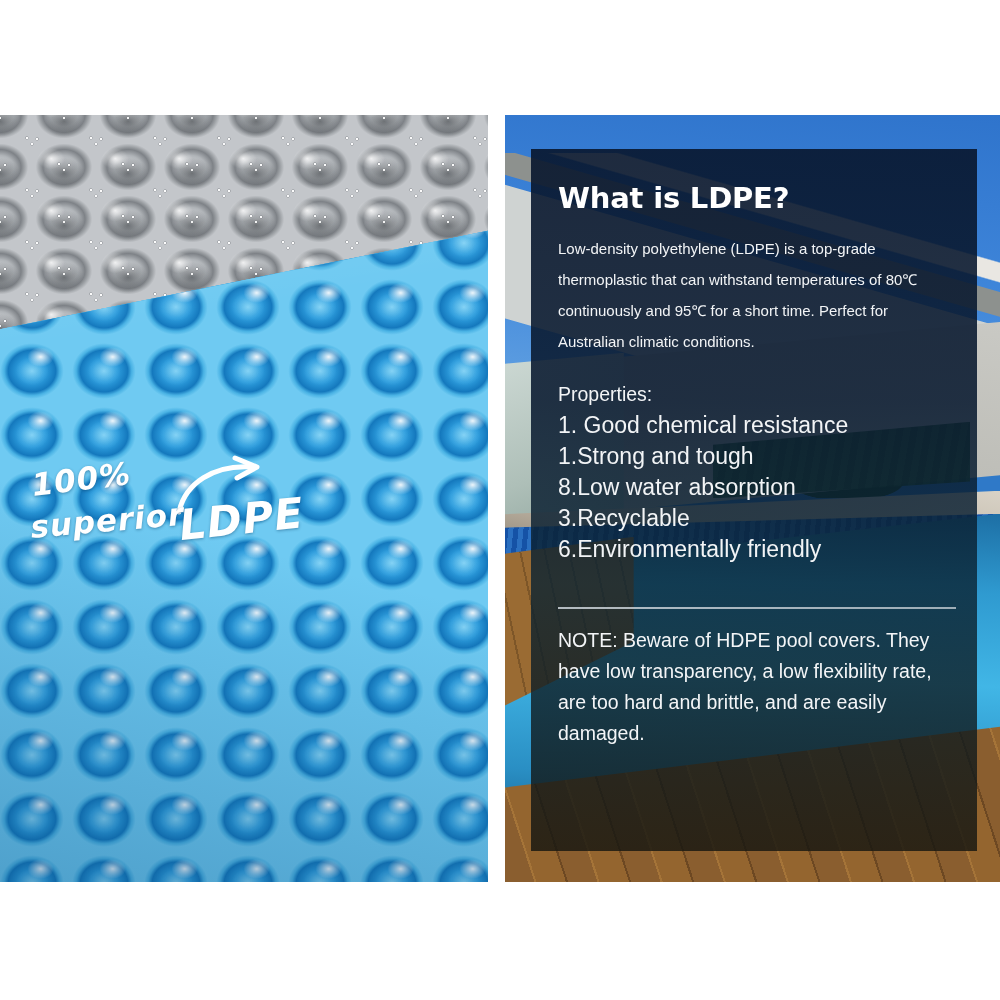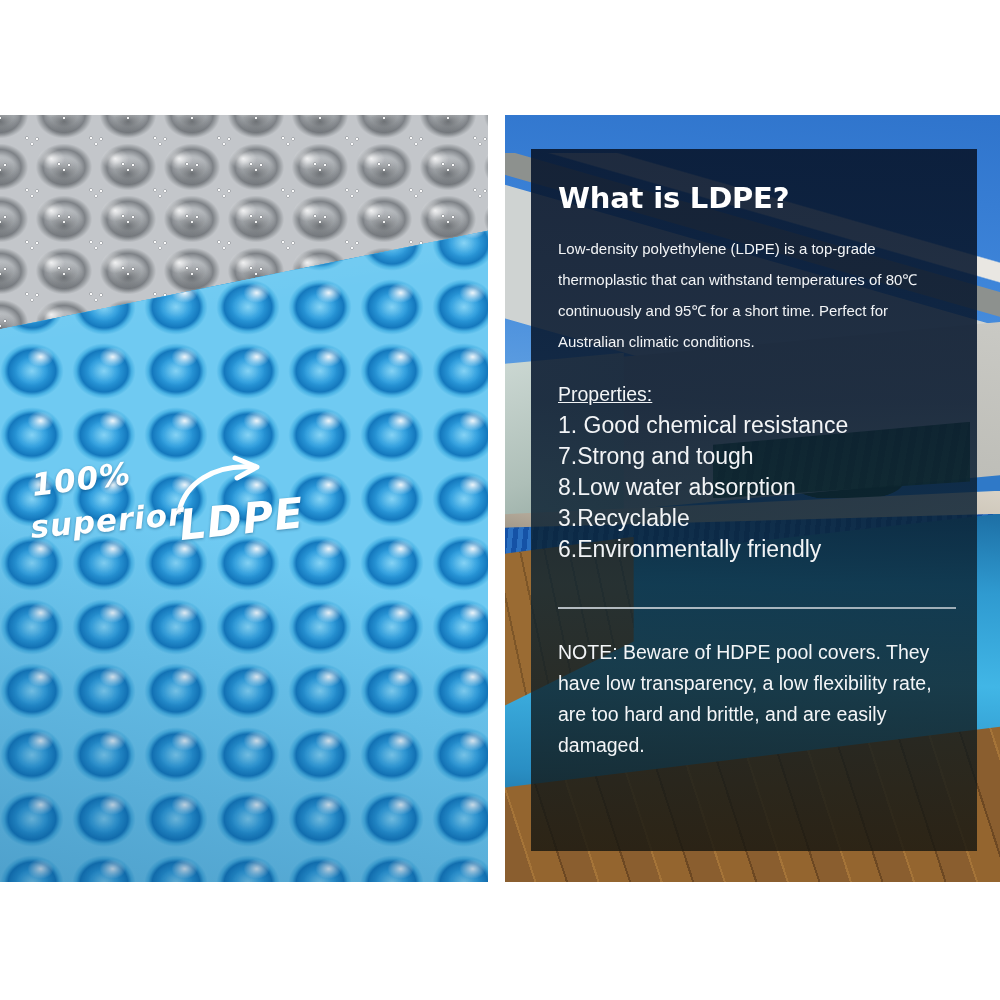--- a/index.html
+++ b/index.html
@@ -189,35 +189,35 @@
     font-size:29px;font-weight:bold;color:#ffffff;letter-spacing:-.2px;
     margin:0 0 18px 0;
   }
   .card-para{
     font-family:"Liberation Sans",sans-serif;
     font-size:15px;line-height:31px;color:#f2f4f6;margin:0;
     font-weight:300;
   }
   .props-head{
     font-family:"Liberation Sans",sans-serif;
-    font-size:19.5px;line-height:31px;color:#f2f4f6;margin:22px 0 0 0;font-weight:300;text-decoration:underline;
+    font-size:19.5px;line-height:31px;color:#f2f4f6;margin:22px 0 0 0;font-weight:300;
   }
   .props-list{list-style:none;margin:0;padding:0;}
   .props-list li{
     font-family:"Liberation Sans",sans-serif;
     font-size:23px;line-height:31px;color:#f2f4f6;font-weight:300;
     white-space:nowrap;
   }
   .divider{
     margin:42px 0 0 0;height:2px;width:398px;
     background:linear-gradient(90deg, rgba(205,212,218,.85), rgba(205,212,218,.75));
   }
   .note-para{
     font-family:"Liberation Sans",sans-serif;
-    font-size:19.5px;line-height:31px;color:#f3f5f7;margin:28px 0 0 0;font-weight:300;
+    font-size:19.5px;line-height:31px;color:#f3f5f7;margin:16px 0 0 0;font-weight:300;
   }
 </style>
 </head>
 <body>
 
 <div class="canvas">
 
   <div class="left-panel">
 
     <div class="silver-field"></div>
@@ -261,21 +261,21 @@
       <div class="info-inner">
 
         <h1 class="card-title">What is LDPE?</h1>
 
         <p class="card-para">Low-density polyethylene (LDPE) is a top-grade thermoplastic that can withstand temperatures of 80℃ continuously and 95℃ for a short time. Perfect for Australian climatic conditions.</p>
 
         <p class="props-head">Properties:</p>
 
         <ul class="props-list">
           <li>1. Good chemical resistance</li>
-          <li>7.Strong and tough</li>
+          <li>1.Strong and tough</li>
           <li>8.Low water absorption</li>
           <li>3.Recyclable</li>
           <li>6.Environmentally friendly</li>
         </ul>
 
         <div class="divider"></div>
 
         <p class="note-para">NOTE: Beware of HDPE pool covers. They have low transparency, a low flexibility rate, are too hard and brittle, and are easily damaged.</p>
       </div>
     </div>

